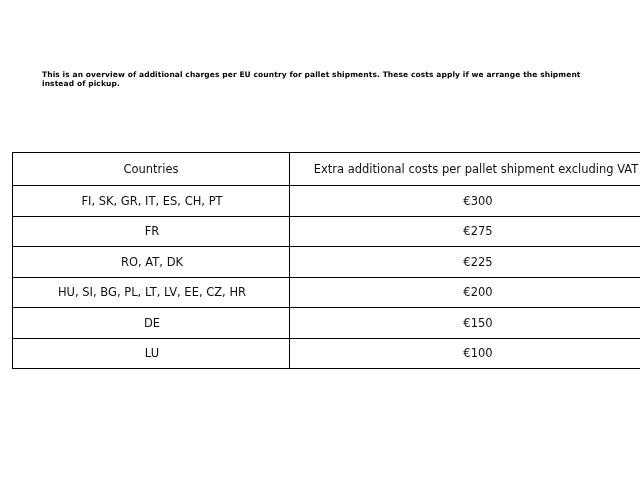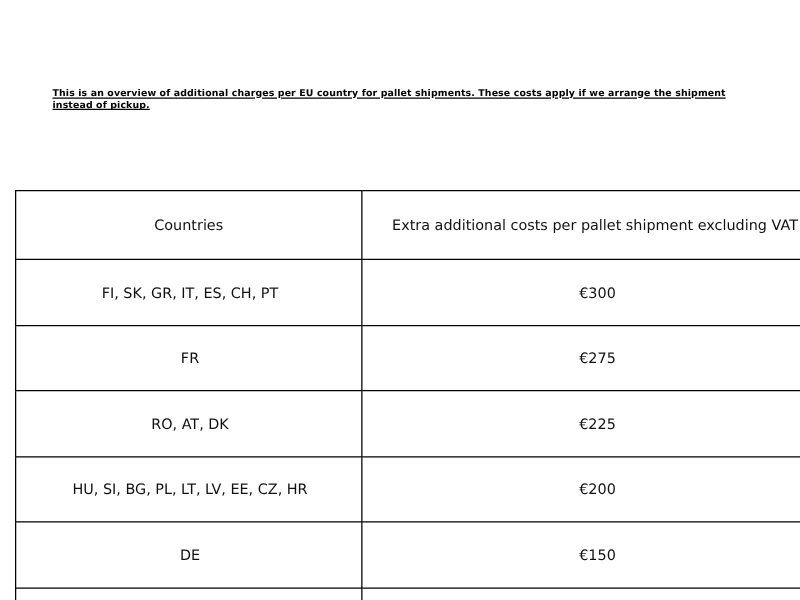--- a/index.html
+++ b/index.html
@@ -25,38 +25,37 @@
   .intro {
     position: absolute;
     left: 42px;
     top: 62px;
     width: 560px;
     font-size: 7.5px;
     font-weight: bold;
     line-height: 1.3;
     letter-spacing: 0.1px;
     color: #000000;
-    text-decoration: underline;
   }
   .table-wrap {
     position: absolute;
     left: 12px;
     top: 152px;
     width: 616px;
   }
   table.costs {
     border-collapse: collapse;
     width: 616px;
     table-layout: fixed;
   }
   table.costs td {
     border: 1px solid #000000;
     font-size: 11.5px;
     color: #111111;
-    padding: 12px 8px;
+    padding: 1px 8px;
     height: 27.5px;
     vertical-align: middle;
     font-weight: normal;
   }
   table.costs tr.header-row td {
     text-align: center;
     height: 30px;
     font-size: 11.5px;
   }
   table.costs td.col-countries {

